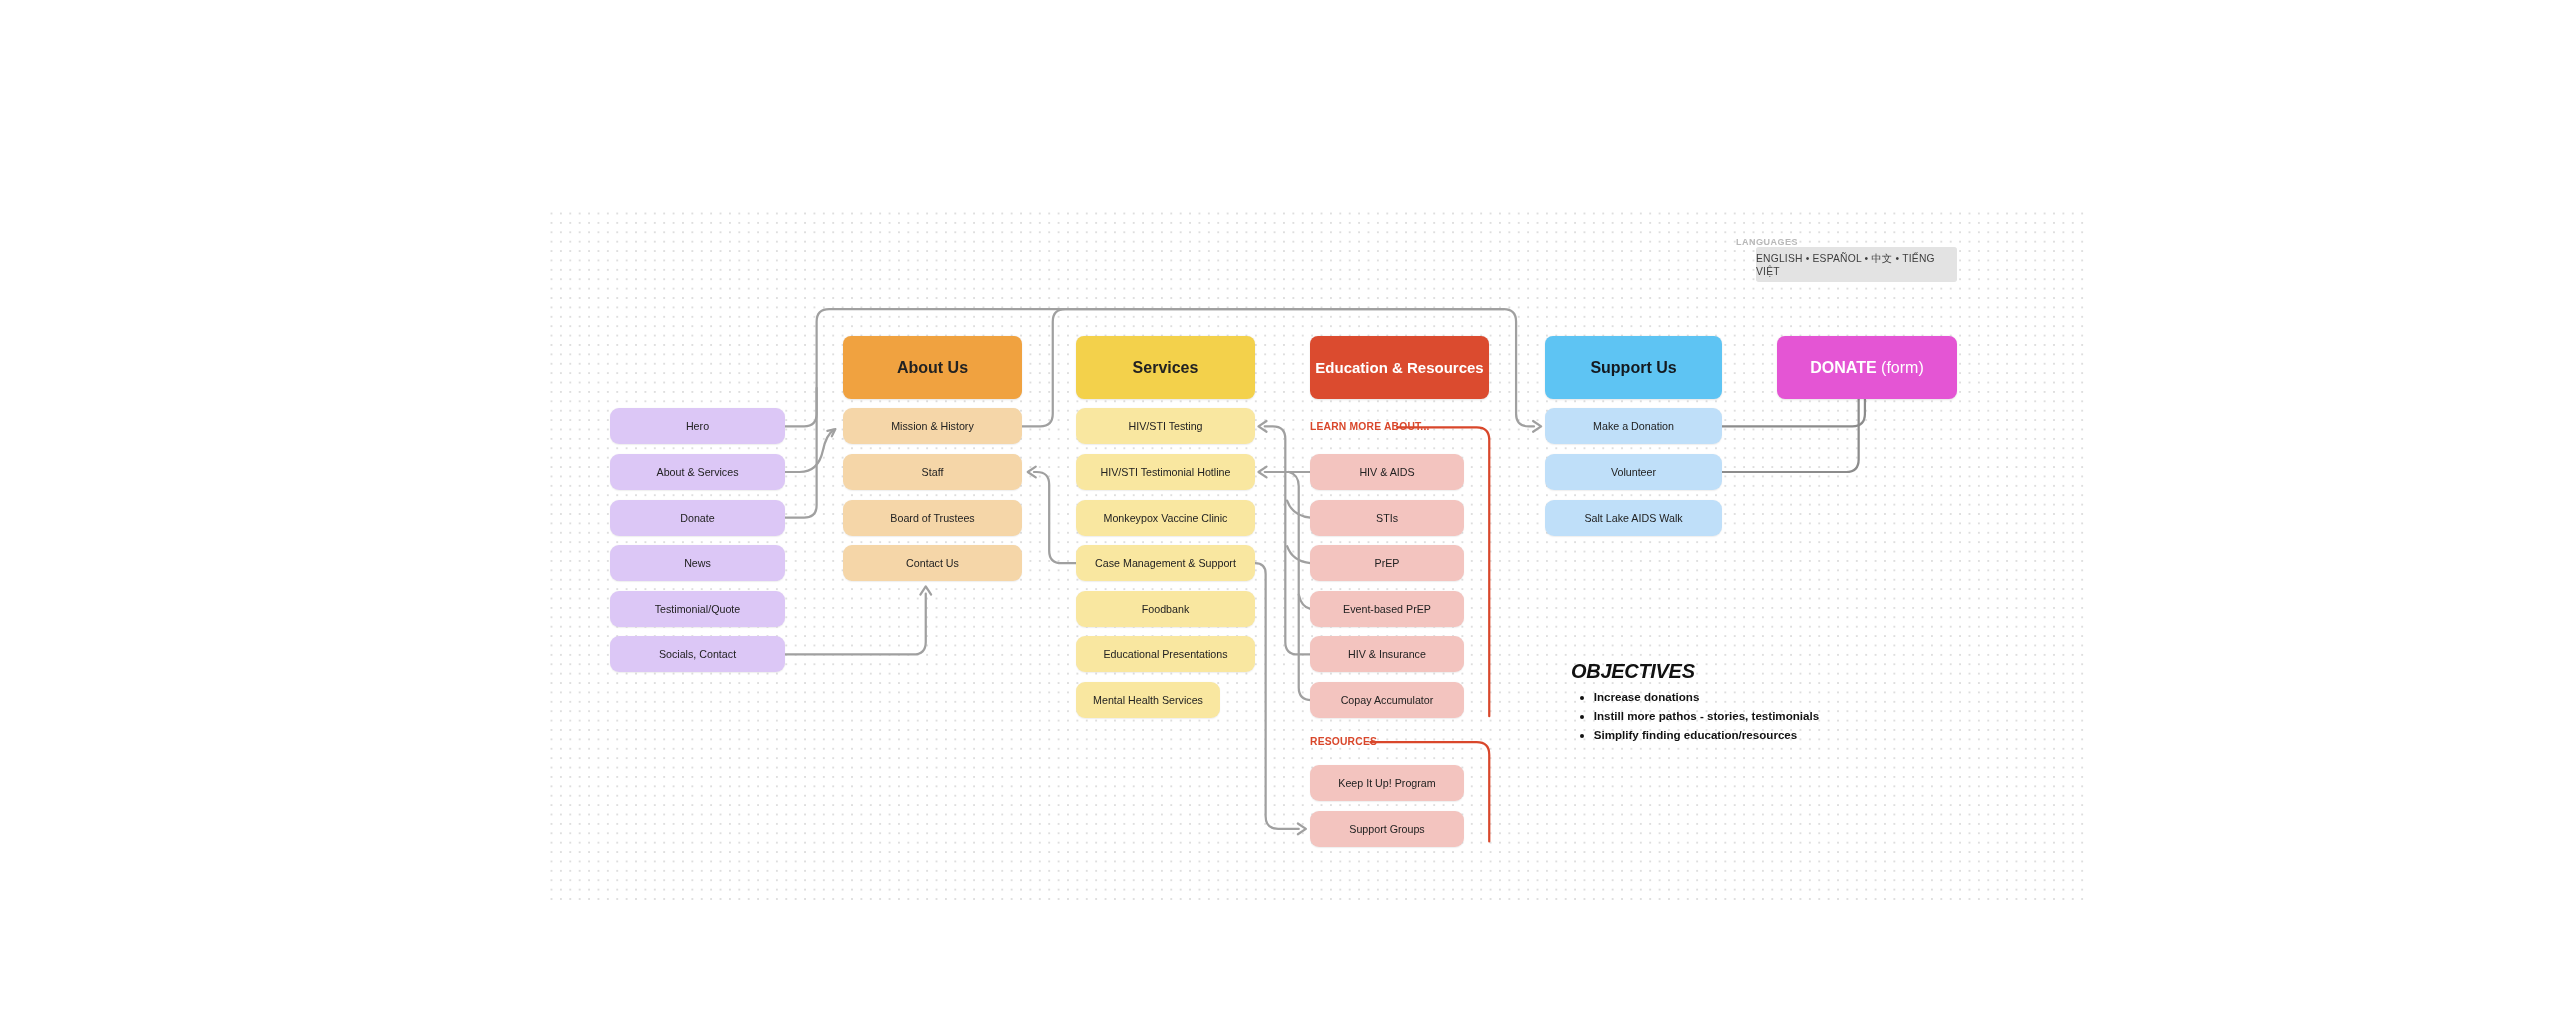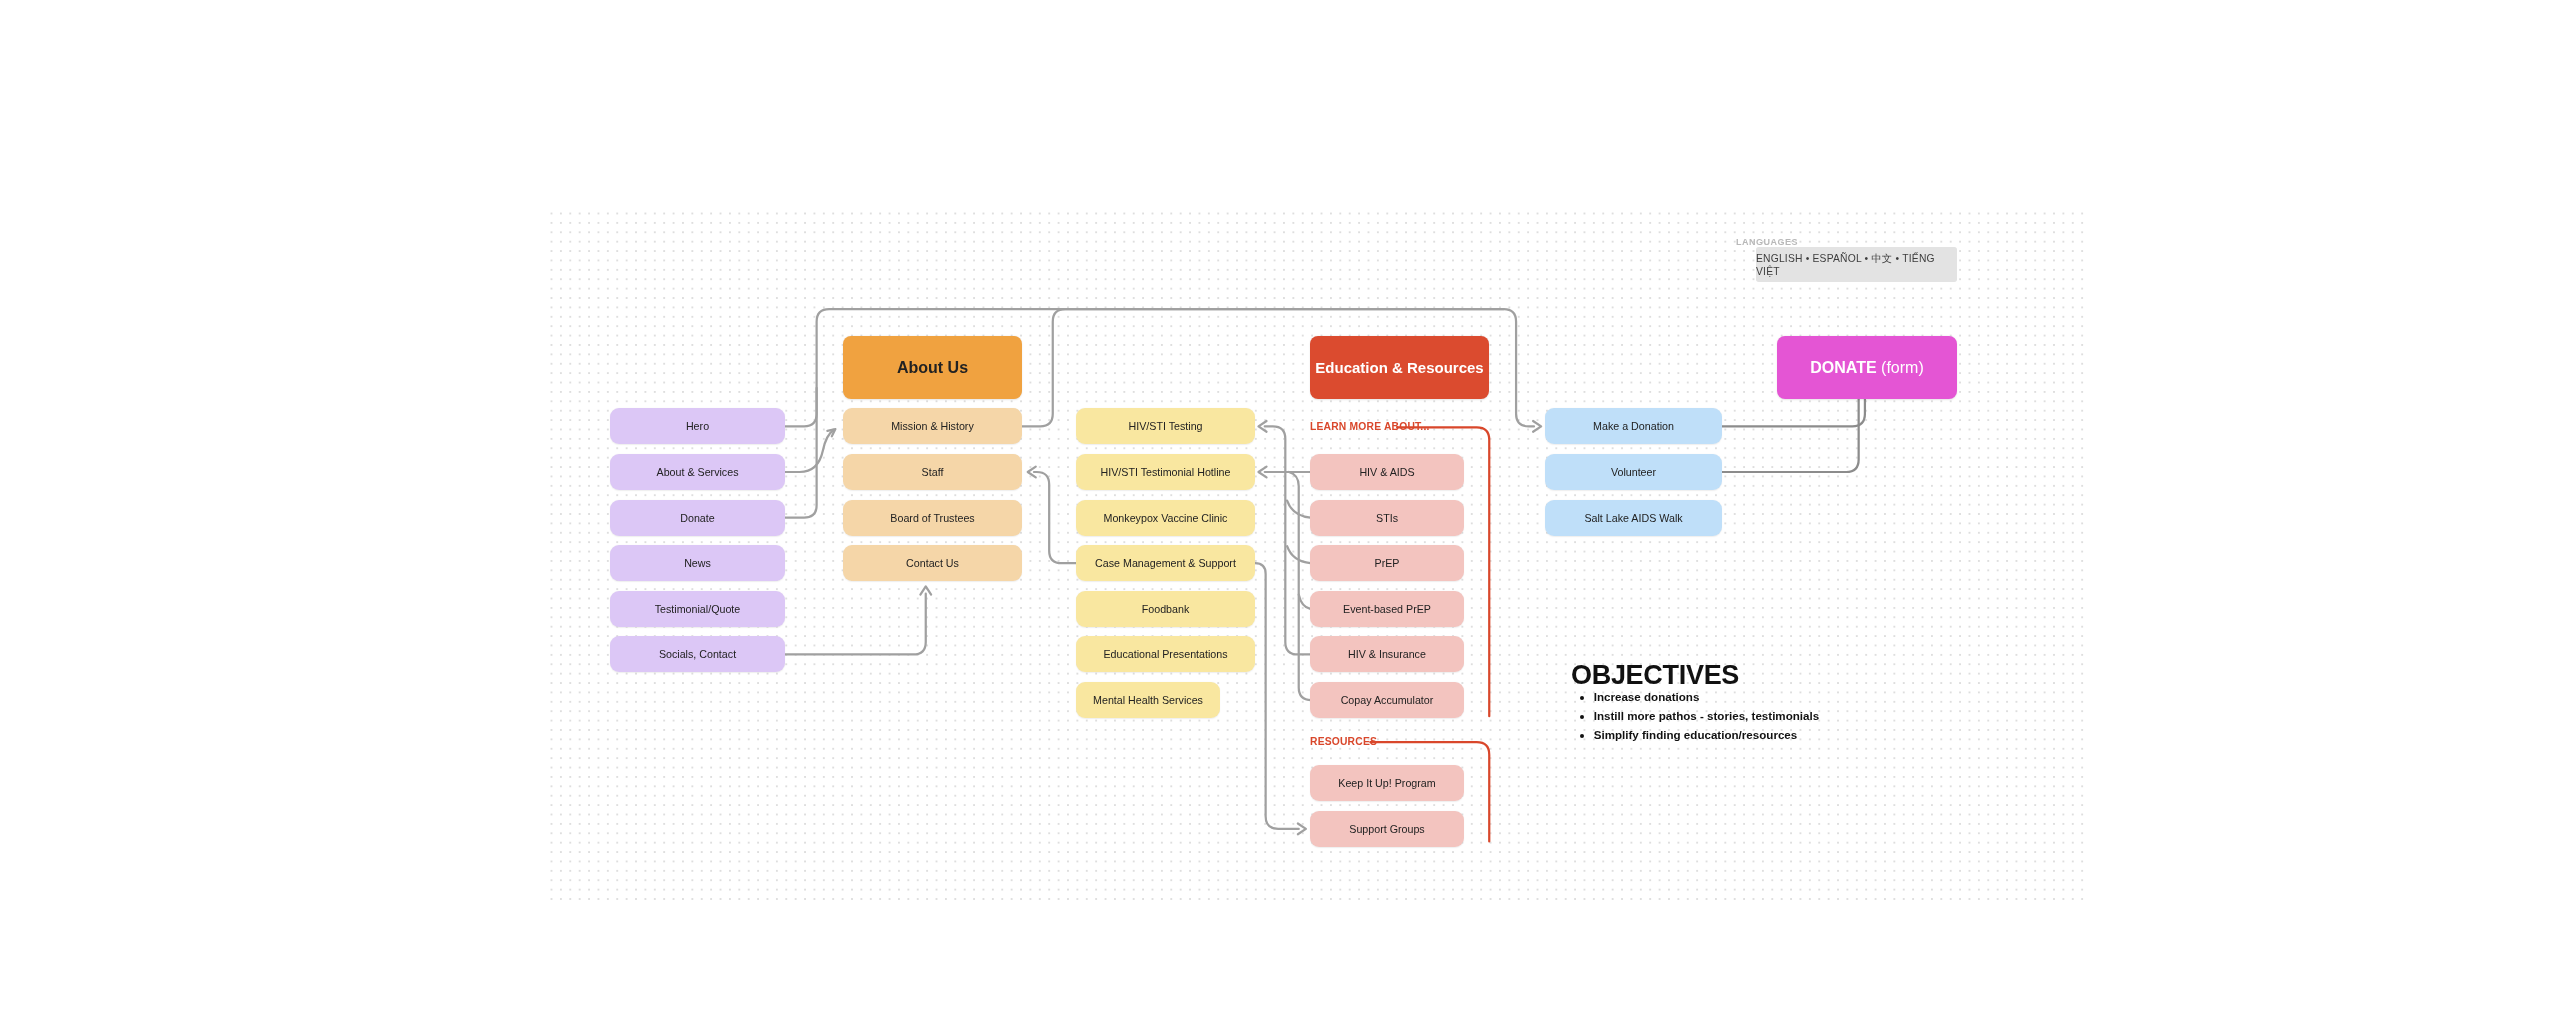--- a/index.html
+++ b/index.html
@@ -23,22 +23,22 @@
   .edu-i{background:#f3c4bf;}
   .sup-h{background:#5ec4f3;color:#14191f;}
   .sup-i{background:#bfdff9;}
   .don-h{background:#e455d4;color:#ffffff;}
   .sect-label{position:absolute;font-size:10.3px;font-weight:bold;color:#d9472b;z-index:2;letter-spacing:0.2px;}
   .lang-label{position:absolute;left:1736px;top:198px;font-size:9px;font-weight:bold;color:#b8b8b8;
               letter-spacing:0.5px;z-index:2;}
   .lang-box{position:absolute;left:1756px;top:208px;width:201px;height:35px;background:#e3e3e3;border-radius:2.7px;
             display:flex;align-items:center;justify-content:center;font-size:10.3px;color:#3d3d3d;z-index:2;
             letter-spacing:0.2px;}
-  .obj-title{position:absolute;left:1571px;top:621px;font-size:27px;font-weight:bold;color:#111;
-             letter-spacing:-0.3px;z-index:2;}
+  .obj-title{position:absolute;left:1571px;top:621px;font-size:20px;font-weight:bold;color:#111;
+             letter-spacing:-0.3px;z-index:2;font-style:italic;}
   .obj-list{position:absolute;left:1574px;top:648px;margin:0;padding-left:19.7px;z-index:2;}
   .obj-list li{font-size:11.6px;font-weight:bold;color:#111;line-height:19px;}
 </style>
 </head>
 <body>
 
 <div id="stage">
   <div class="dotgrid"></div>
 
   <svg id="wires" width="2576" height="1027" viewBox="0 0 2880 1148">
@@ -83,40 +83,42 @@
   <div class="itm home-i" style="left:610px;top:506px;width:175px">News</div>
   <div class="itm home-i" style="left:610px;top:552px;width:175px">Testimonial/Quote</div>
   <div class="itm home-i" style="left:610px;top:597px;width:175px">Socials, Contact</div>
 
   <div class="hdr about-h" style="left:843px;top:297px;width:179px">About Us</div>
   <div class="itm about-i" style="left:843px;top:369px;width:179px">Mission &amp; History</div>
   <div class="itm about-i" style="left:843px;top:415px;width:179px">Staff</div>
   <div class="itm about-i" style="left:843px;top:461px;width:179px">Board of Trustees</div>
   <div class="itm about-i" style="left:843px;top:506px;width:179px">Contact Us</div>
 
+  <div class="hdr svc-h" style="left:1076px;top:297px;width:179px">Services</div>
   <div class="itm svc-i" style="left:1076px;top:369px;width:179px">HIV/STI Testing</div>
   <div class="itm svc-i" style="left:1076px;top:415px;width:179px">HIV/STI Testimonial Hotline</div>
   <div class="itm svc-i" style="left:1076px;top:461px;width:179px">Monkeypox Vaccine Clinic</div>
   <div class="itm svc-i" style="left:1076px;top:506px;width:179px">Case Management &amp; Support</div>
   <div class="itm svc-i" style="left:1076px;top:552px;width:179px">Foodbank</div>
   <div class="itm svc-i" style="left:1076px;top:597px;width:179px">Educational Presentations</div>
   <div class="itm svc-i" style="left:1076px;top:643px;width:144px">Mental Health Services</div>
 
   <div class="hdr edu-h" style="left:1310px;top:297px;width:179px;font-size:15px">Education &amp; Resources</div>
   <div class="sect-label" style="left:1310px;top:382px">LEARN MORE ABOUT...</div>
   <div class="itm edu-i" style="left:1310px;top:415px;width:154px">HIV &amp; AIDS</div>
   <div class="itm edu-i" style="left:1310px;top:461px;width:154px">STIs</div>
   <div class="itm edu-i" style="left:1310px;top:506px;width:154px">PrEP</div>
   <div class="itm edu-i" style="left:1310px;top:552px;width:154px">Event-based PrEP</div>
   <div class="itm edu-i" style="left:1310px;top:597px;width:154px">HIV &amp; Insurance</div>
   <div class="itm edu-i" style="left:1310px;top:643px;width:154px">Copay Accumulator</div>
   <div class="sect-label" style="left:1310px;top:697px">RESOURCES</div>
   <div class="itm edu-i" style="left:1310px;top:726px;width:154px">Keep It Up! Program</div>
   <div class="itm edu-i" style="left:1310px;top:772px;width:154px">Support Groups</div>
 
+  <div class="hdr sup-h" style="left:1545px;top:297px;width:177px">Support Us</div>
   <div class="itm sup-i" style="left:1545px;top:369px;width:177px">Make a Donation</div>
   <div class="itm sup-i" style="left:1545px;top:415px;width:177px">Volunteer</div>
   <div class="itm sup-i" style="left:1545px;top:461px;width:177px">Salt Lake AIDS Walk</div>
 
   <div class="hdr don-h" style="left:1777px;top:297px;width:180px">
     <span style="font-weight:bold">DONATE</span>
       <span style="font-weight:normal;white-space:pre"> (form)</span>
   </div>
 
   <div class="obj-title">OBJECTIVES</div>

